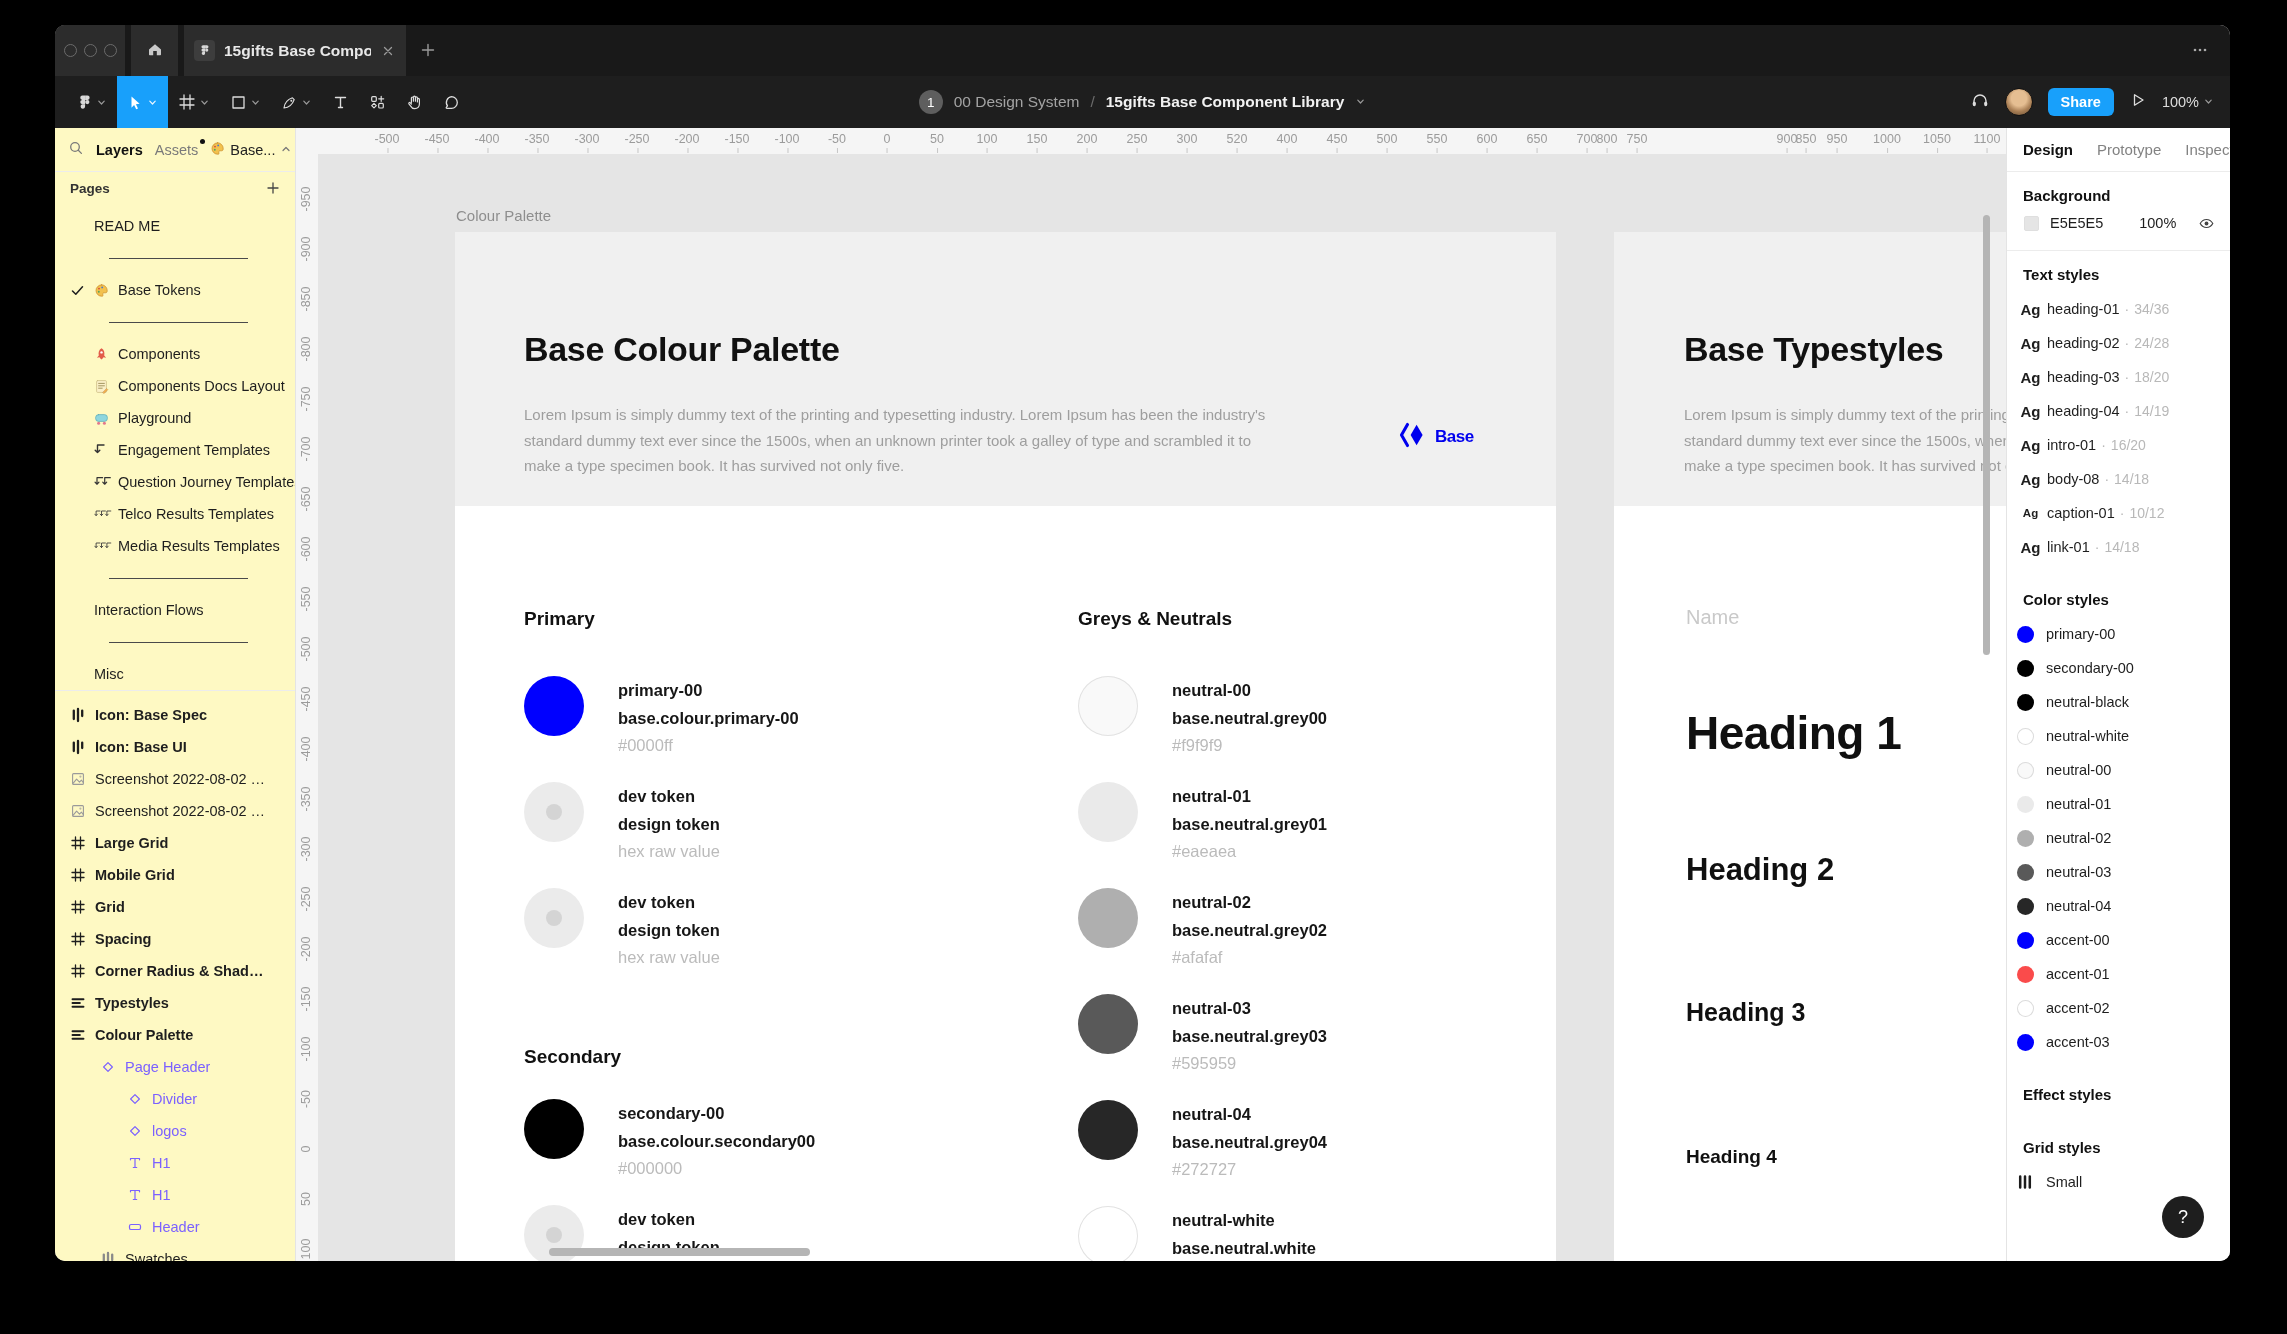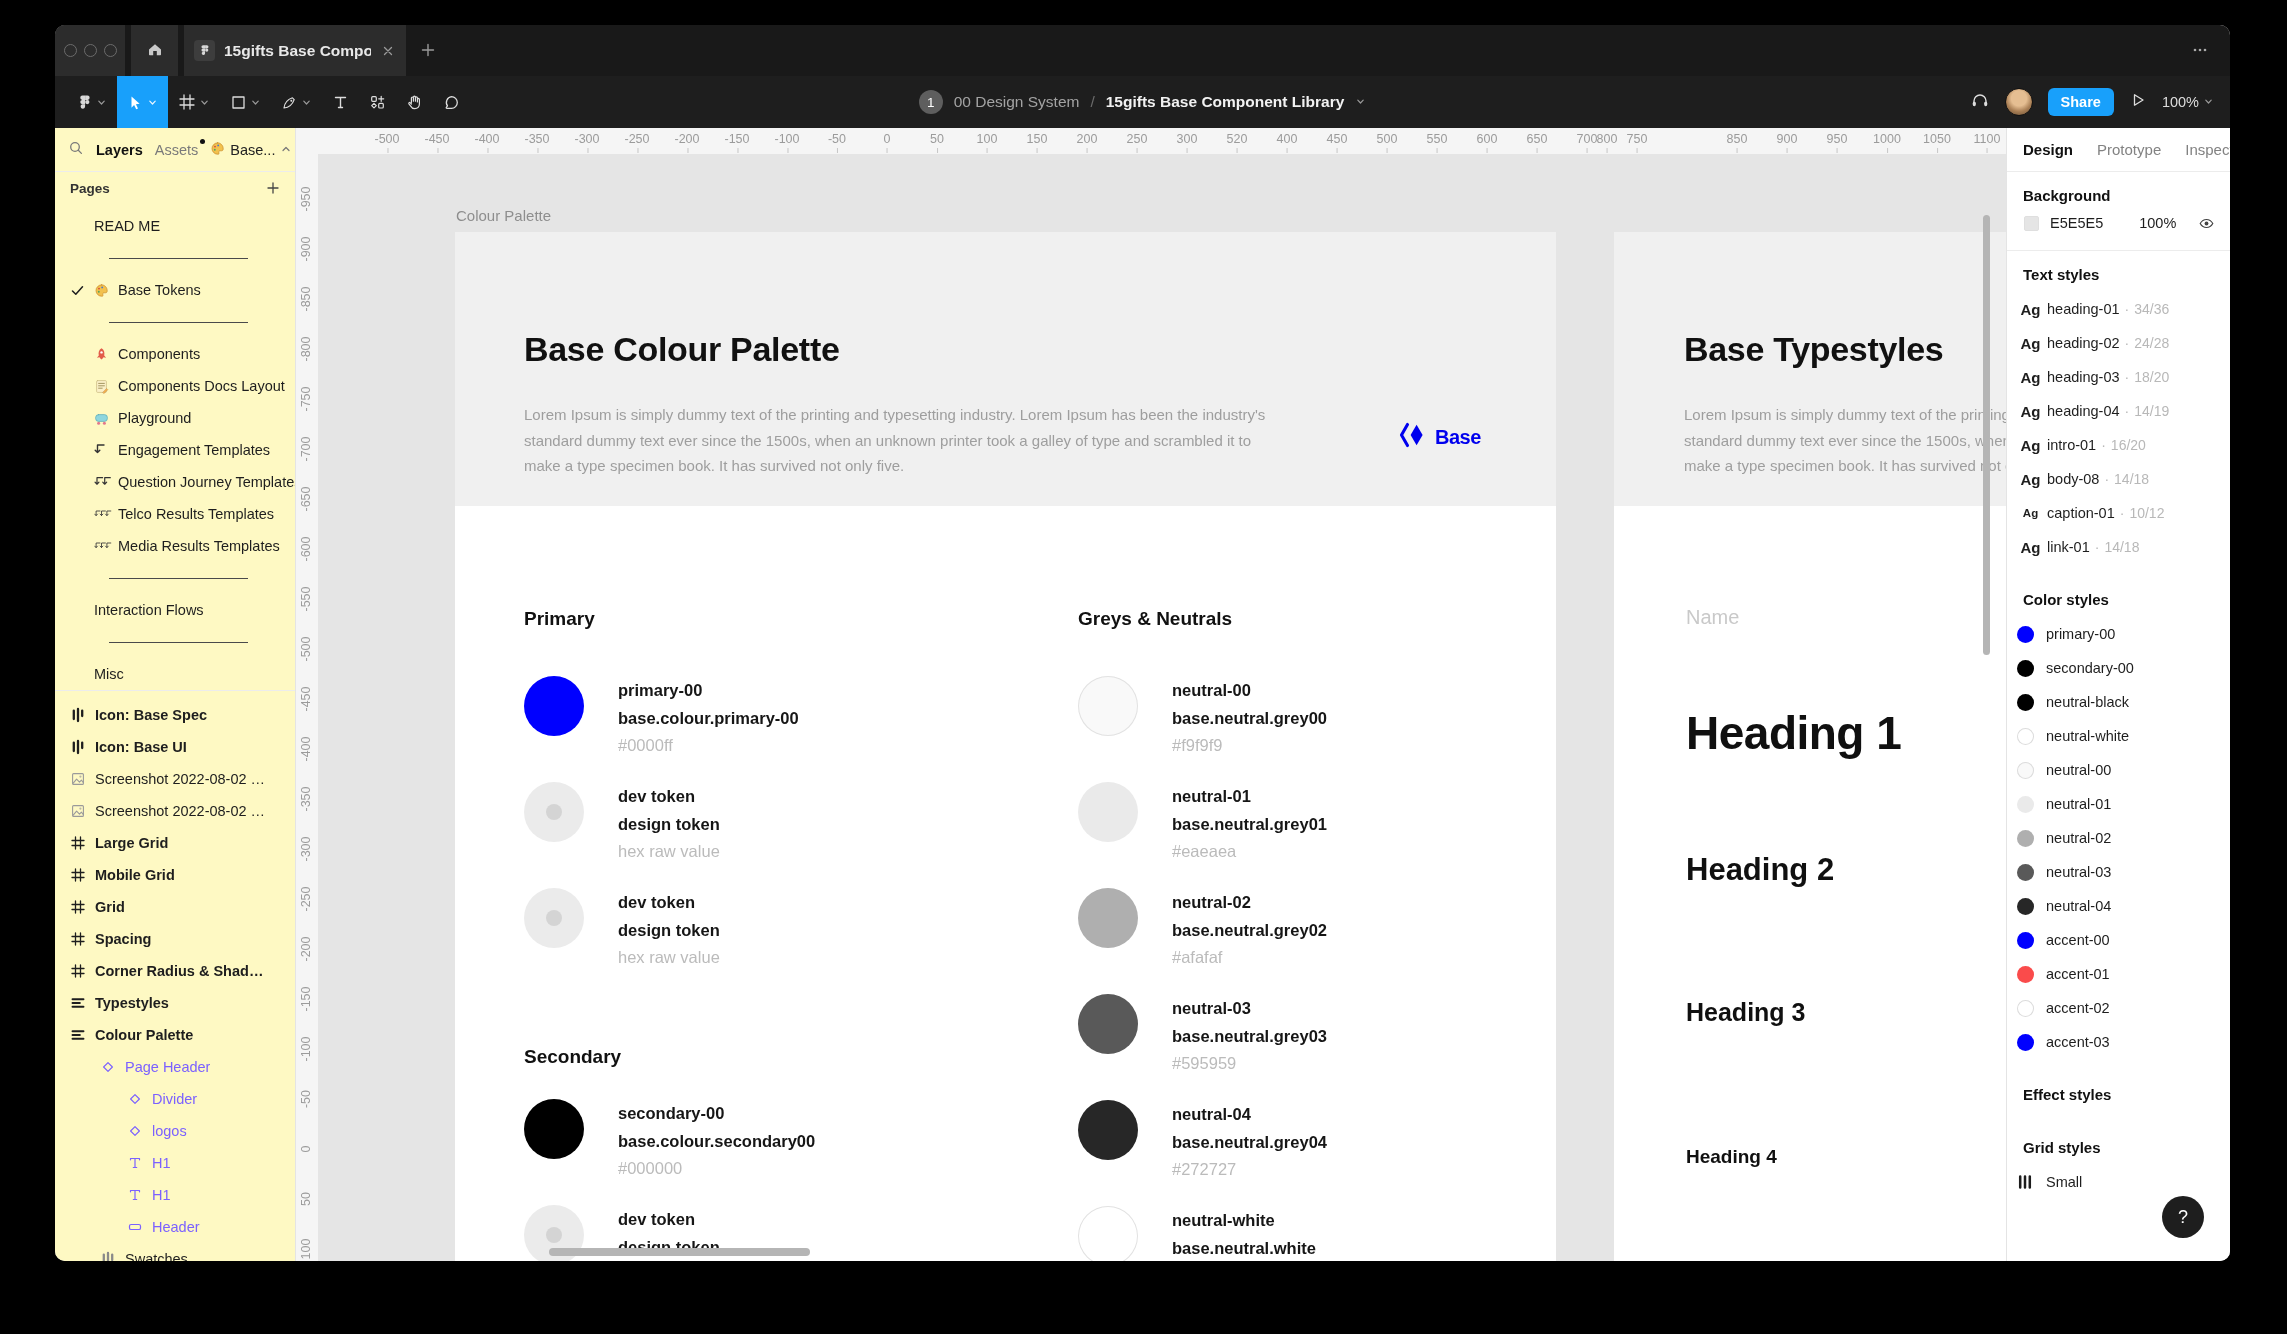--- a/index.html
+++ b/index.html
@@ -82,21 +82,21 @@
   .ruler-h .rnum{position:absolute;top:4px;transform:translateX(-50%);font-size:12.5px;color:#9B9B9B;}
   .ruler-h .rnum::after{content:"";position:absolute;left:50%;top:16px;height:5px;width:1px;background:#C6C6C6;}
   .ruler-v .rnum{position:absolute;left:-14px;width:48px;text-align:center;transform:rotate(-90deg);font-size:12.5px;color:#9B9B9B;}
   .frame{position:absolute;background:#fff;}
   .flabel{position:absolute;top:-25px;left:1px;font-size:15px;color:#8E8E8E;white-space:nowrap;cursor:pointer;}
   .fheader{position:absolute;left:0;top:0;right:0;height:274px;background:#F0F0F0;overflow:hidden;}
   .ftitle{position:absolute;left:69px;top:98px;margin:0;font-size:34px;font-weight:700;color:#111;letter-spacing:-.3px;white-space:nowrap;}
   .fpara{position:absolute;left:69px;top:170px;}
   .fpara div{font-size:15px;line-height:25.5px;color:#9E9E9E;white-space:nowrap;}
   .flogo{position:absolute;left:942px;top:188px;display:flex;align-items:center;gap:8px;}
-  .logo-text{color:#0000EE;font-size:20px;font-weight:700;letter-spacing:-.5px;}
+  .logo-text{color:#0000EE;font-size:17px;font-weight:700;letter-spacing:-.5px;}
   .sec-h{position:absolute;font-size:19px;font-weight:700;color:#111;}
   .sh-primary{left:69px;top:376px;}
   .sh-greys{left:623px;top:376px;}
   .sh-secondary{left:69px;top:814px;}
   .swcol{position:absolute;width:470px;}
   .col-a{left:69px;top:444px;}
   .col-b{left:69px;top:867px;}
   .col-c{left:623px;top:444px;}
   .srow{display:flex;gap:34px;height:106px;align-items:flex-start;}
   .scircle{width:60px;height:60px;border-radius:50%;flex:none;position:relative;}
@@ -744,21 +744,21 @@
             <span class="rnum" style="left: 919px;">520</span>
             <span class="rnum" style="left: 969px;">400</span>
             <span class="rnum" style="left: 1019px;">450</span>
             <span class="rnum" style="left: 1069px;">500</span>
             <span class="rnum" style="left: 1119px;">550</span>
             <span class="rnum" style="left: 1169px;">600</span>
             <span class="rnum" style="left: 1219px;">650</span>
             <span class="rnum" style="left: 1269px;">700</span>
             <span class="rnum" style="left: 1319px;">750</span>
             <span class="rnum" style="left: 1289px;">800</span>
-            <span class="rnum" style="left: 1419px;">850</span>
+            <span class="rnum" style="left: 1488px;">850</span>
             <span class="rnum" style="left: 1469px;">900</span>
             <span class="rnum" style="left: 1519px;">950</span>
             <span class="rnum" style="left: 1569px;">1000</span>
             <span class="rnum" style="left: 1619px;">1050</span>
             <span class="rnum" style="left: 1669px;">1100</span>
           </div>
         <div class="ruler-v">
 
         <span class="rnum" style="top: 64px;">-950</span>
             <span class="rnum" style="top: 114px;">-900</span>

